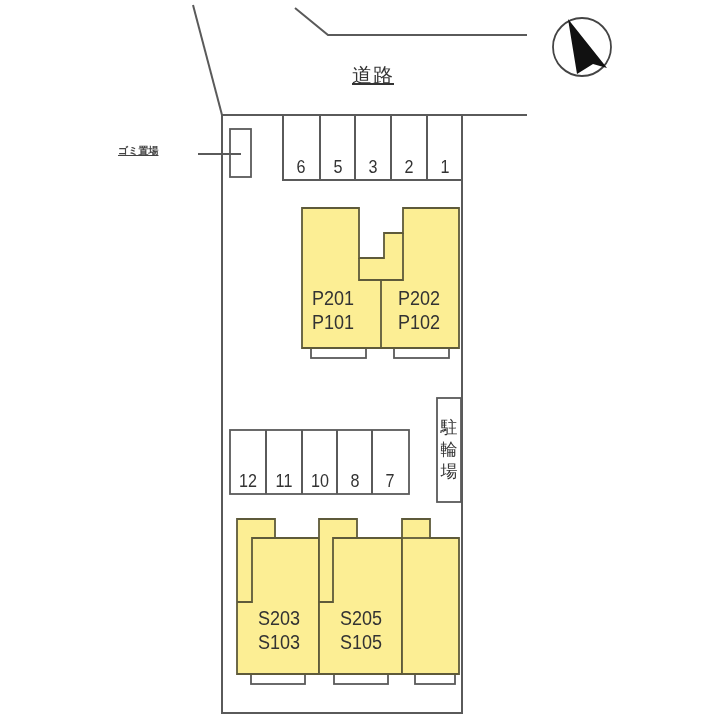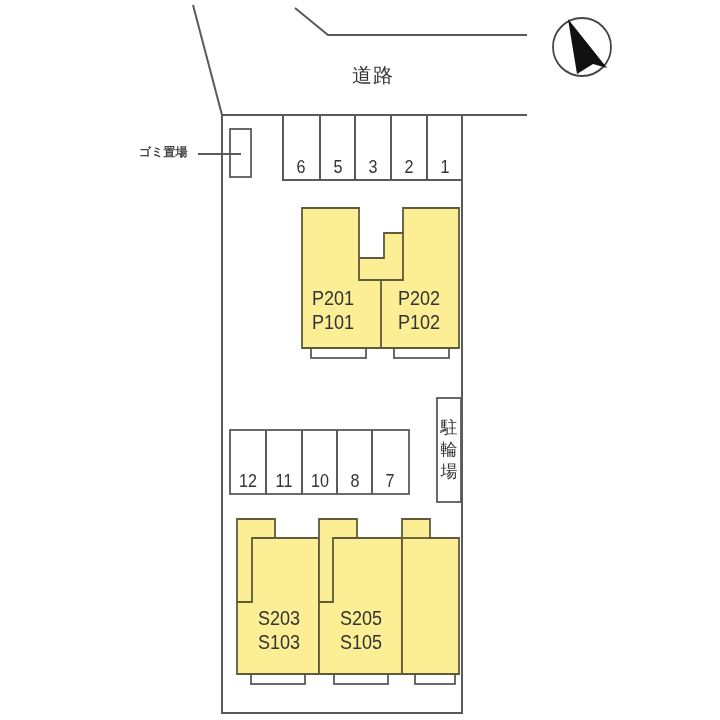--- a/index.html
+++ b/index.html
@@ -2,21 +2,21 @@
 <html><head>
 <meta charset="utf-8">
 <style>
   html, body { margin: 0; padding: 0; background: #ffffff; }
   body { width: 720px; height: 720px; position: relative; overflow: hidden;
          font-family: "DejaVu Sans", sans-serif; }
   svg { position: absolute; left: 0; top: 0; }
   .line { stroke: #5a5a5a; stroke-width: 2; fill: none; }
   .box { stroke: #5a5a5a; stroke-width: 1.8; fill: #ffffff; }
   .bldg { fill: #fcee94; stroke: #5e5a3a; stroke-width: 1.8; }
-  .lbl { position: absolute; color: #333333; }
+  .lbl { position: absolute; color: #333333; text-decoration: underline; }
   .num { position: absolute; font-family: "Liberation Sans Narrow", "Liberation Sans", sans-serif;
          font-size: 19px; color: #333333; text-align: center; width: 36px; transform: scaleX(0.85); }
   .unit { position: absolute; font-family: "Liberation Sans", sans-serif; font-size: 20px;
           color: #333333; line-height: 24px; text-align: center; transform: scaleX(0.9); }
   .vert { position: absolute; font-size: 17px; line-height: 22px; color: #333333; width: 24px; text-align: center; }
 </style>
 </head>
 <body>
 
 <svg width="720" height="720" viewBox="0 0 720 720">
@@ -73,21 +73,21 @@
   </g>
 
   <g>
     <circle cx="582" cy="47" r="29" fill="#ffffff" stroke="#444" stroke-width="1.8"></circle>
     <polygon points="568,19 607,68 593,64 577,74" fill="#111111"></polygon>
   </g>
 </svg>
 
 <div class="lbl" style="left:352px; top:62px; font-size:20px; letter-spacing:1px;">道路</div>
 
-<div class="lbl" style="left:118px; top:144px; font-size:12px; font-weight:bold; color:#444;margin-left:21px;">ゴミ置場</div>
+<div class="lbl" style="left:118px; top:144px; font-size:10px; font-weight:bold; color:#444;">ゴミ置場</div>
 
 <div class="num" style="left:283px; top:156px;">6</div>
 <div class="num" style="left:320px; top:156px;">5</div>
 <div class="num" style="left:355px; top:156px;">3</div>
 <div class="num" style="left:391px; top:156px;">2</div>
 <div class="num" style="left:427px; top:156px;">1</div>
 
 <div class="num" style="left:230px; top:470px;">12</div>
 <div class="num" style="left:266px; top:470px;">11</div>
 <div class="num" style="left:302px; top:470px;">10</div>

